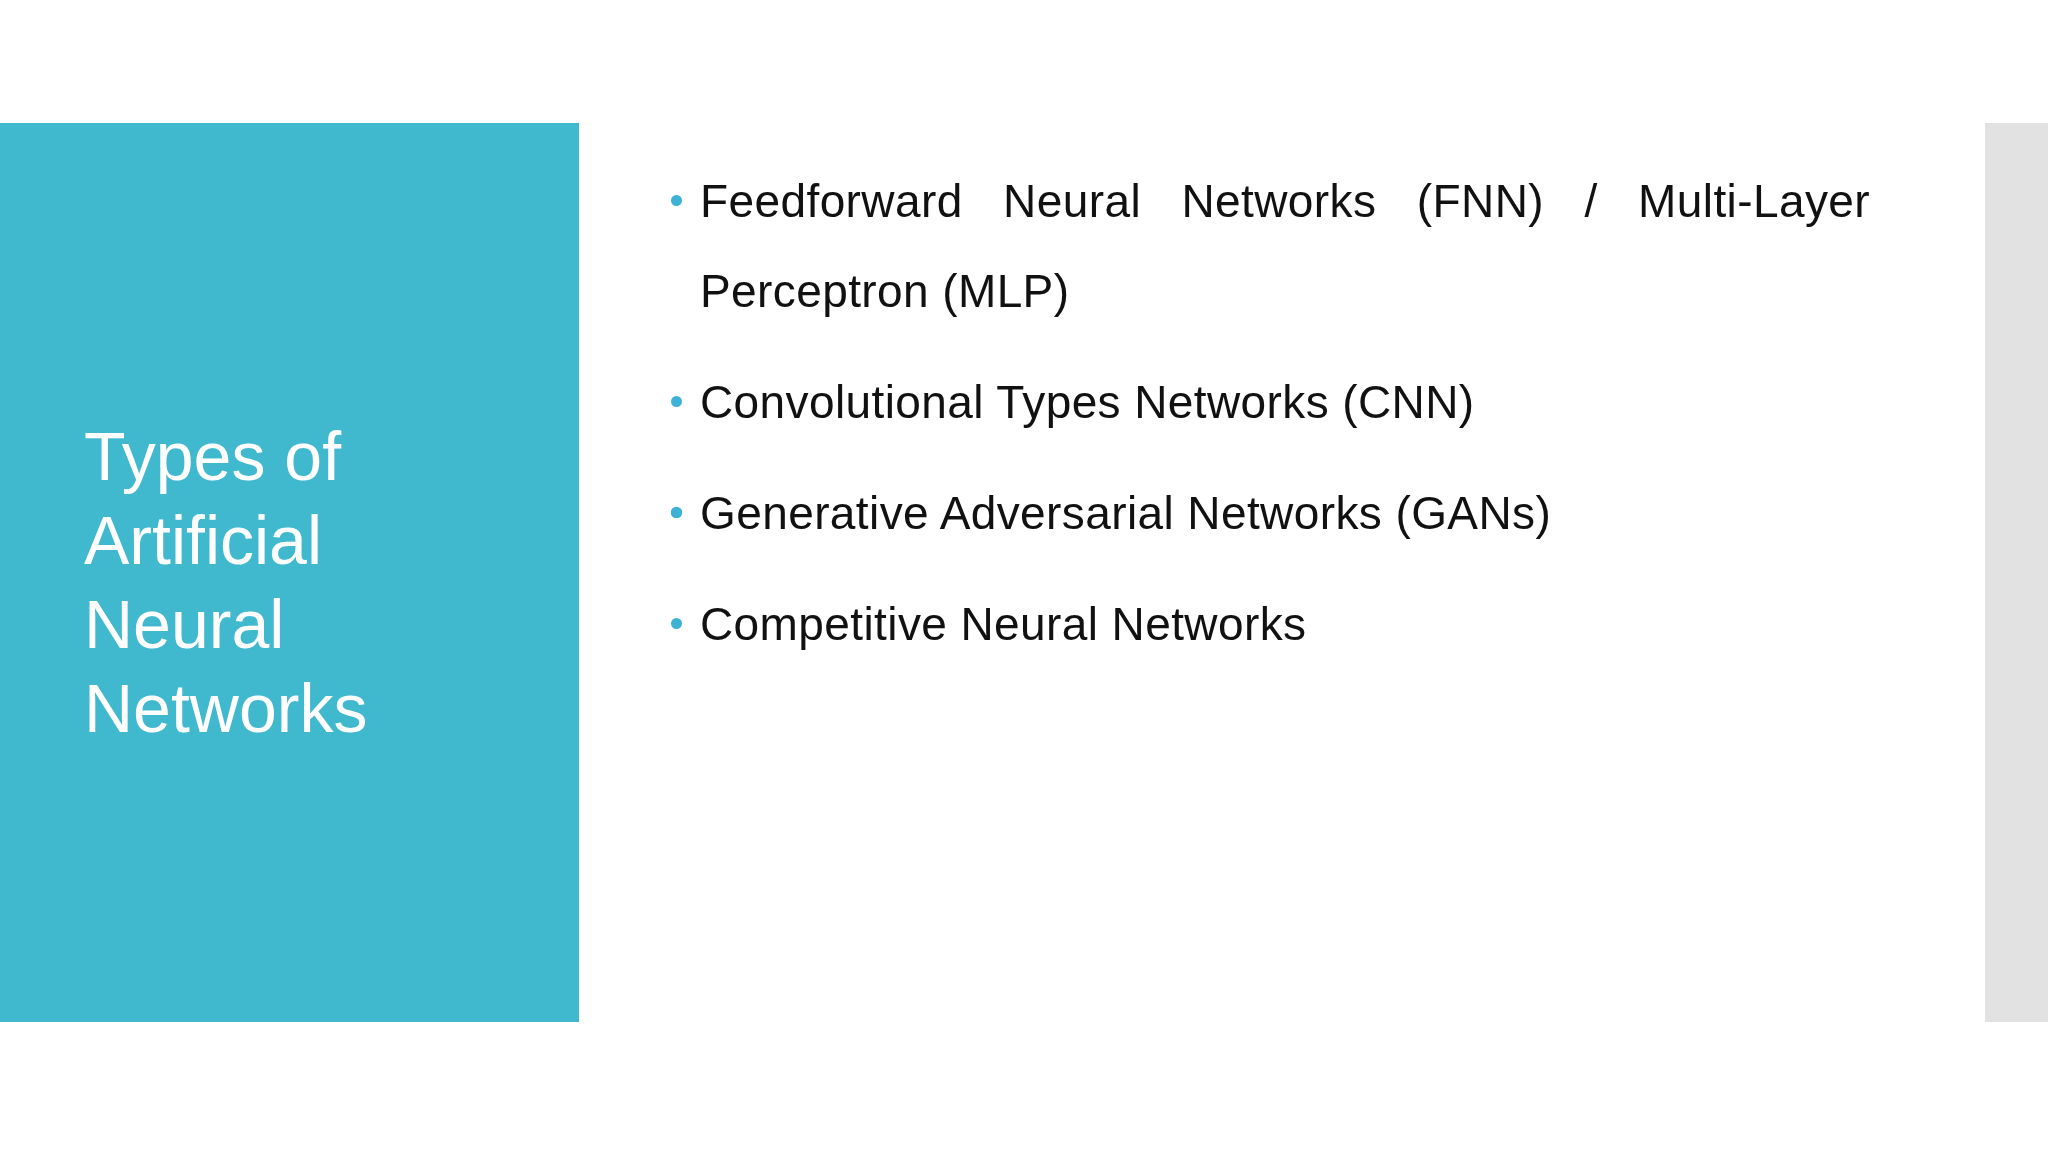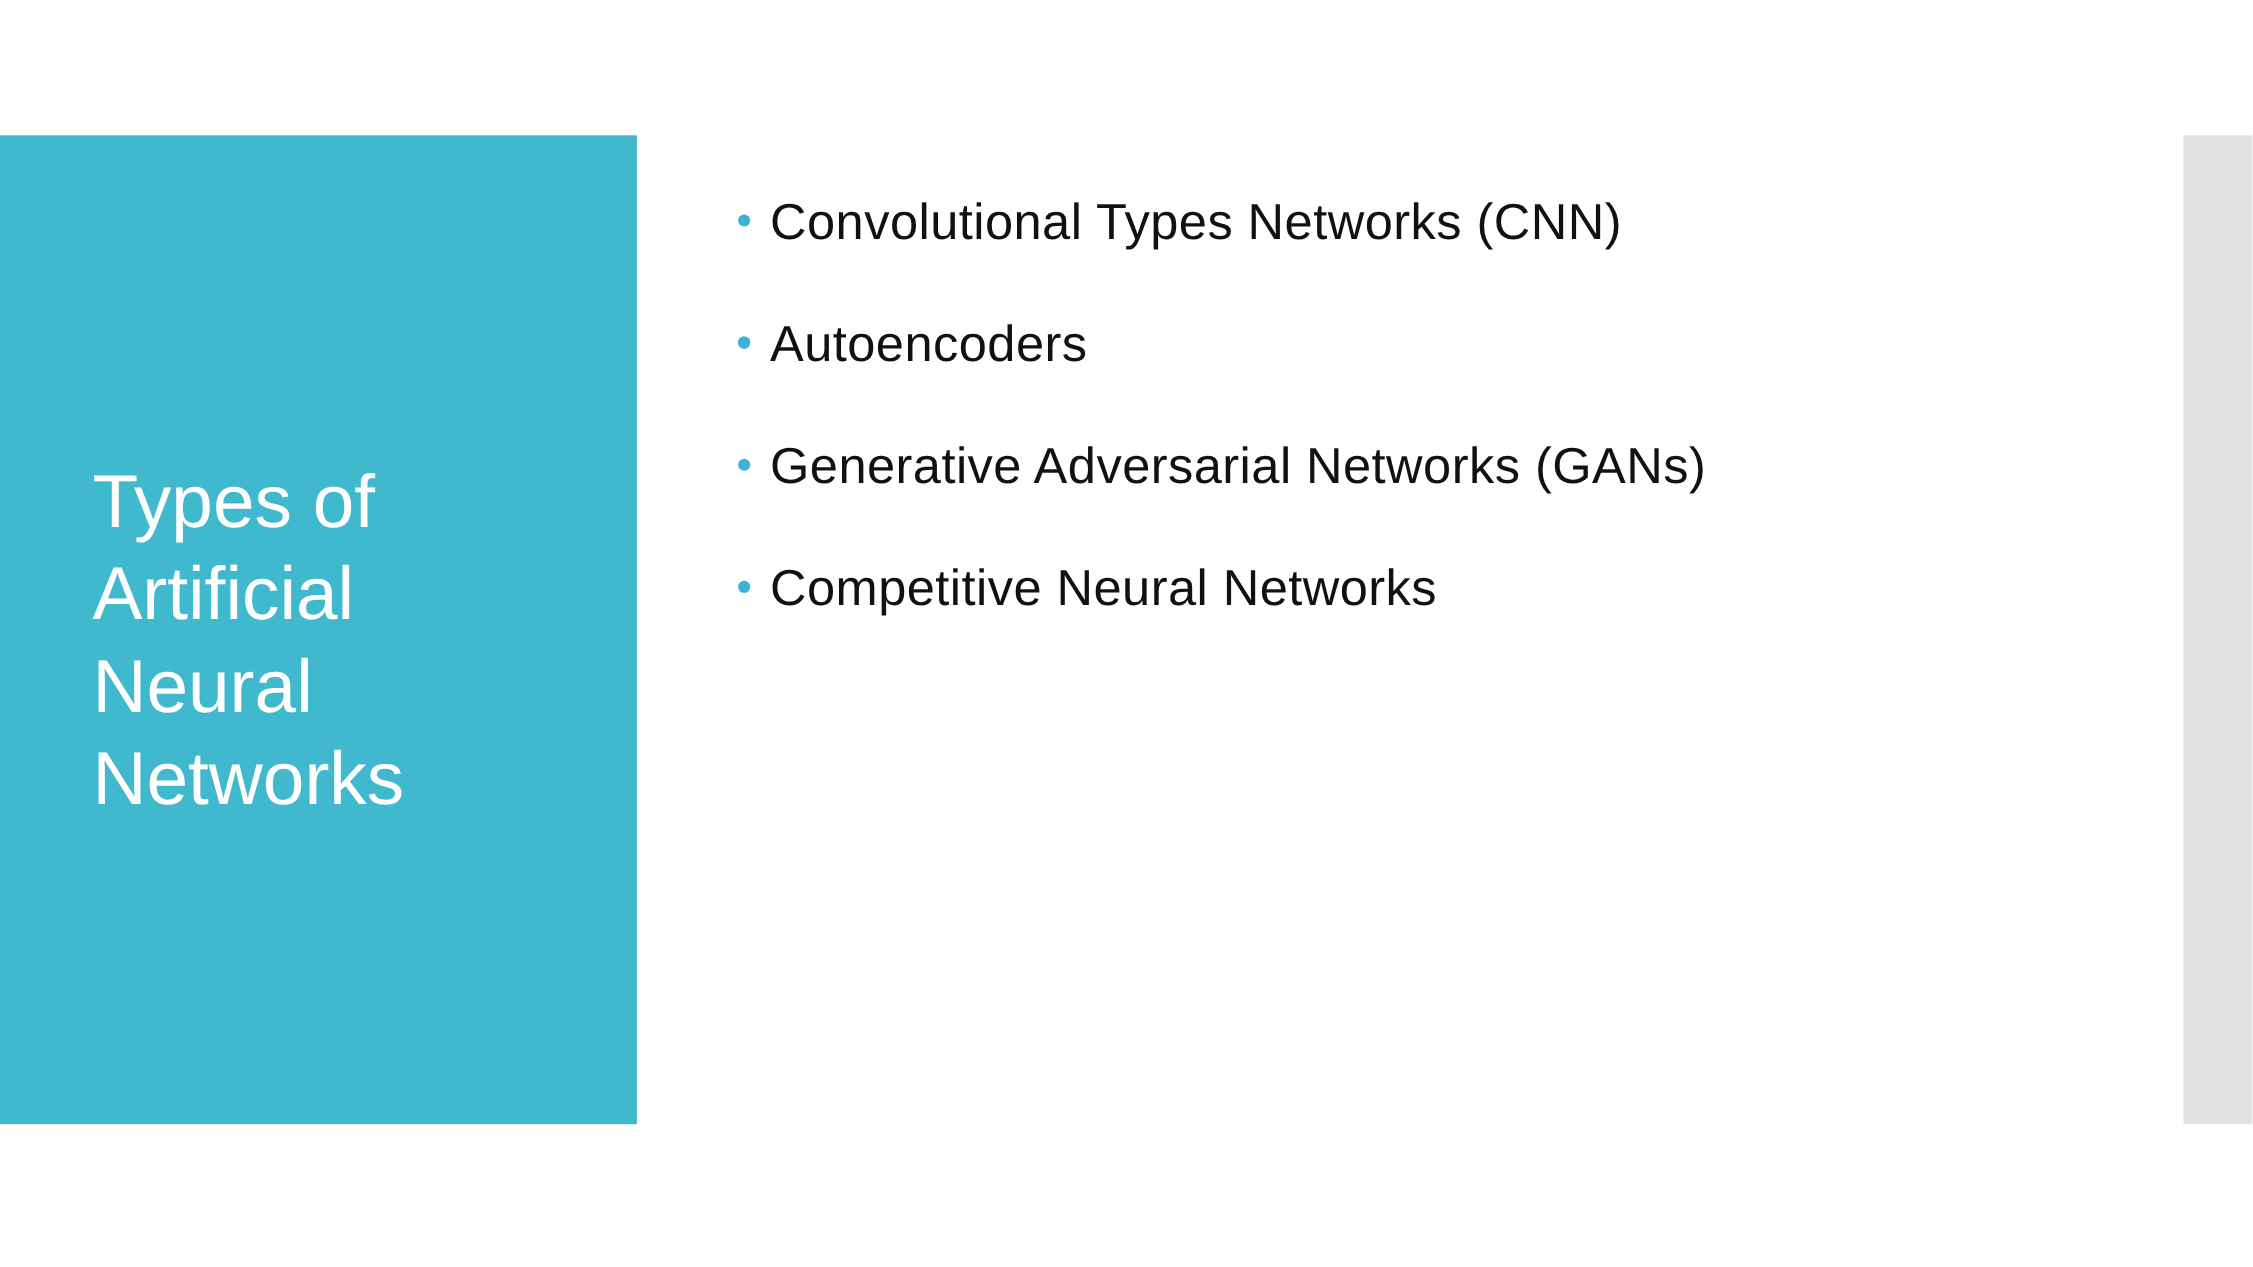--- a/index.html
+++ b/index.html
@@ -79,30 +79,33 @@
 
 <div class="slide">
 
   <div class="title-panel"></div>
 
   <h1 class="slide-title">Types of Artificial Neural Networks</h1>
 
   <div class="right-strip"></div>
 
   <ul class="bullet-list">
+    <li class="bullet-item justified">
+      <span class="bullet-dot"></span>
+      <span class="bullet-text">Feedforward Neural Networks (FNN) / Multi-Layer Perceptron (MLP)</span>
+    </li>
     <li class="bullet-item">
       <span class="bullet-dot"></span>
       <span class="bullet-text">Convolutional Types Networks (CNN)</span>
     </li>
     <li class="bullet-item">
       <span class="bullet-dot"></span>
     </li>
     <li class="bullet-item">
       <span class="bullet-dot"></span>
-      <span class="bullet-text">Autoencoders</span>
     </li>
     <li class="bullet-item">
       <span class="bullet-dot"></span>
       <span class="bullet-text">Generative Adversarial Networks (GANs)</span>
     </li>
     <li class="bullet-item">
       <span class="bullet-dot"></span>
       <span class="bullet-text">Competitive Neural Networks</span>
     </li>
   </ul>

